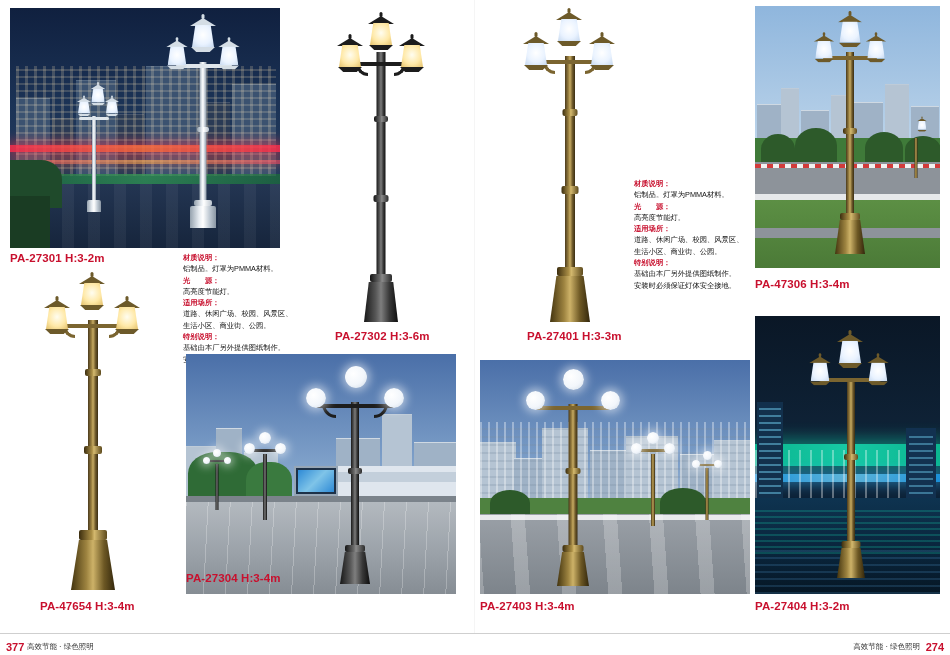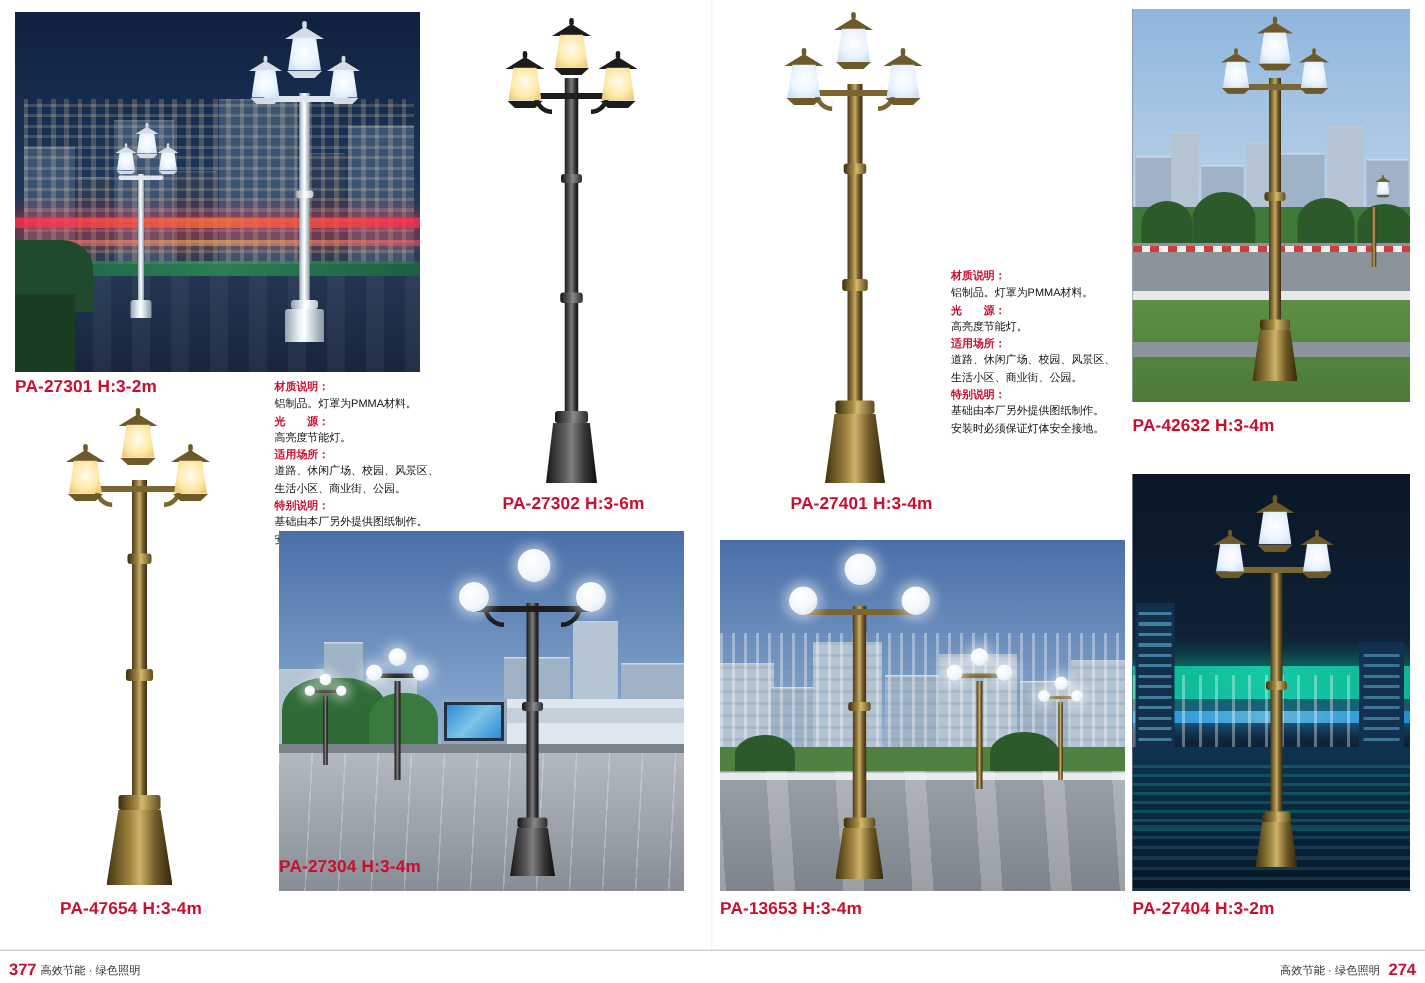--- a/index.html
+++ b/index.html
@@ -355,21 +355,21 @@
         </div>
         <div class="lant bronze cool" style="left:35px; bottom:276px;">
           <div class="finial"></div>
             <div class="cap"></div>
             <div class="glass"></div>
             <div class="skirt"></div>
         </div>
       </div>
     </div>
   </div>
-  <div class="caption" style="left:527px; top:330px;">PA-27401 H:3-4m</div>
+  <div class="caption" style="left:527px; top:330px;">PA-27401 H:3-3m</div>
 
   <div class="specblock" style="left:634px; top:178px;">
     <div class="hd">材质说明：</div>
     <div class="ln">铝制品。灯罩为PMMA材料。</div>
     <div class="hd">光　　源：</div>
     <div class="ln">高亮度节能灯。</div>
     <div class="hd">适用场所：</div>
     <div class="ln">道路、休闲广场、校园、风景区、</div>
     <div class="ln">生活小区、商业街、公园。</div>
     <div class="hd">特别说明：</div>
@@ -434,21 +434,21 @@
         <div class="pole bronze" style="bottom:2px; width:3px; height:40px;"></div>
         <div class="lant bronze cool" style="left:6px; bottom:38px; transform:scale(.4);">
           <div class="finial"></div>
             <div class="cap"></div>
             <div class="glass"></div>
             <div class="skirt"></div>
         </div>
       </div>
     </div>
   </div>
-  <div class="caption" style="left:755px; top:278px;">PA-42632 H:3-4m</div>
+  <div class="caption" style="left:755px; top:278px;">PA-47306 H:3-4m</div>
 
   <div class="photo" style="left:18px; top:272px; width:150px; height:322px; background:#ffffff;">
     <div class="scene">
       <div style="position:absolute;inset:0;background:#ffffff;"></div>
       <div class="post" style="left:25px; bottom:4px; width:100px; height:312px;">
         <div class="pole bronze" style="bottom:38px; width:10px; height:232px;"></div>
         <div class="base bronze" style="width:44px; height:50px;
              clip-path:polygon(0 100%, 18% 0, 82% 0, 100% 100%);"></div>
         <div class="collar bronze" style="bottom:50px; width:28px; height:10px;"></div>
         <div class="collar bronze" style="bottom:136px; width:18px; height:8px;"></div>
@@ -592,21 +592,21 @@
 
       <div class="smallpost" style="left:210px; bottom:72px; width:34px; height:74px;">
         <div class="pole bronze" style="bottom:2px; width:3px; height:52px;"></div>
         <div class="arm bronze" style="left:7px; bottom:56px; width:20px; height:2px;"></div>
         <div class="globe" style="left:2px; bottom:54px; width:8px; height:8px;"></div>
         <div class="globe" style="left:24px; bottom:54px; width:8px; height:8px;"></div>
         <div class="globe" style="left:13px; bottom:62px; width:9px; height:9px;"></div>
       </div>
     </div>
   </div>
-  <div class="caption" style="left:480px; top:600px;">PA-13653 H:3-4m</div>
+  <div class="caption" style="left:480px; top:600px;">PA-27403 H:3-4m</div>
 
   <div class="photo" style="left:755px; top:316px; width:185px; height:278px;">
     <div class="scene">
       <div style="position:absolute;inset:0;background:linear-gradient(180deg,#0a1726 0%,#10263c 55%,#071320 100%);"></div>
 
       <div style="position:absolute;left:0;right:0;bottom:96px;height:62px;background:#0d2237;"></div>
       <div style="position:absolute;left:0;right:0;bottom:128px;height:22px;
         background:linear-gradient(90deg,#0bd0a0,#19e6b8,#0bd0a0);opacity:.85;
         box-shadow:0 0 16px 5px rgba(20,230,180,.5);"></div>
       <div style="position:absolute;left:0;right:0;bottom:112px;height:8px;

